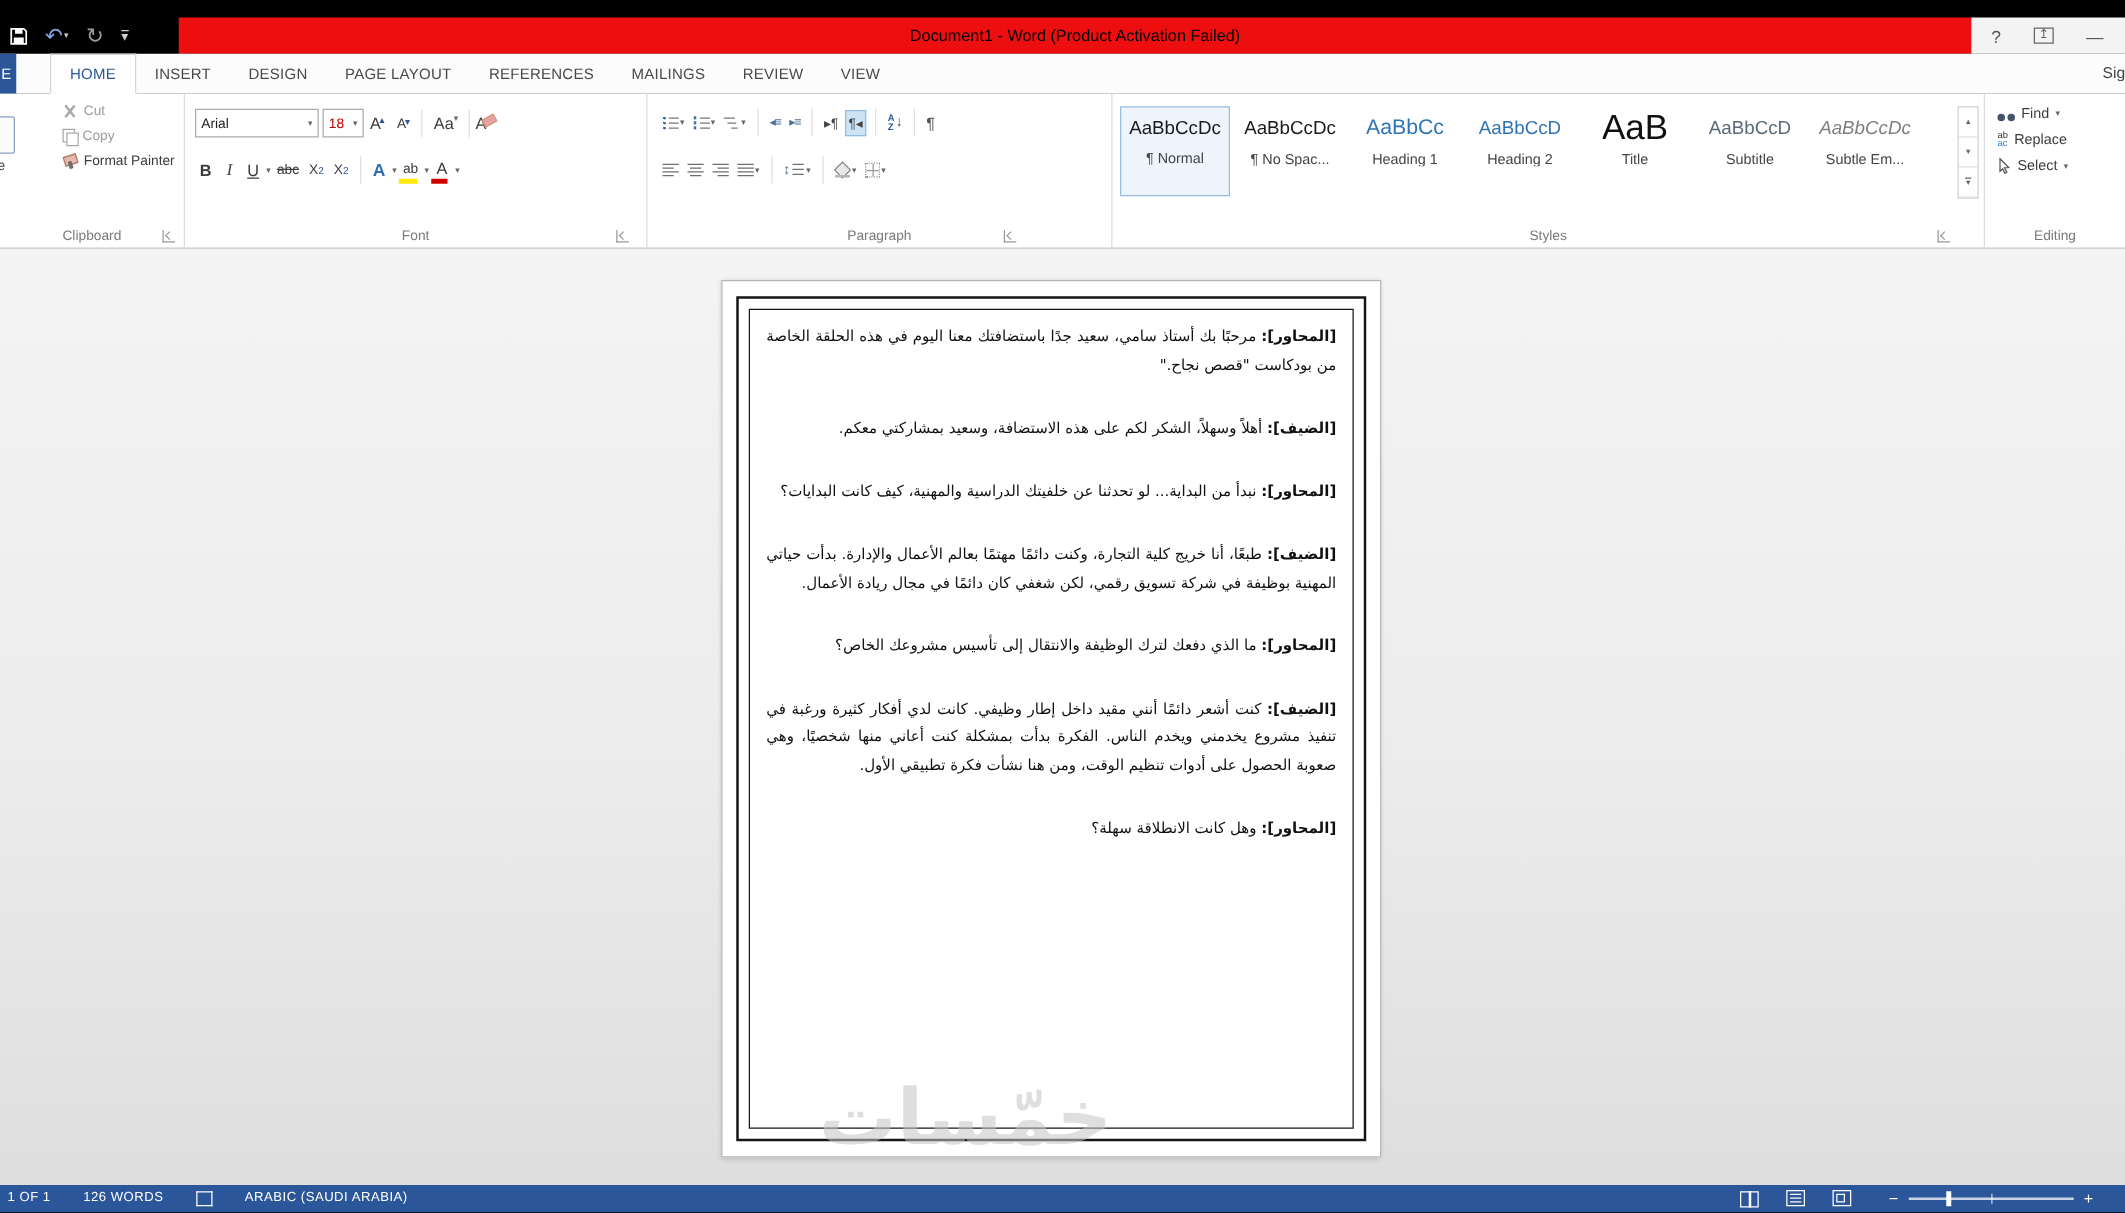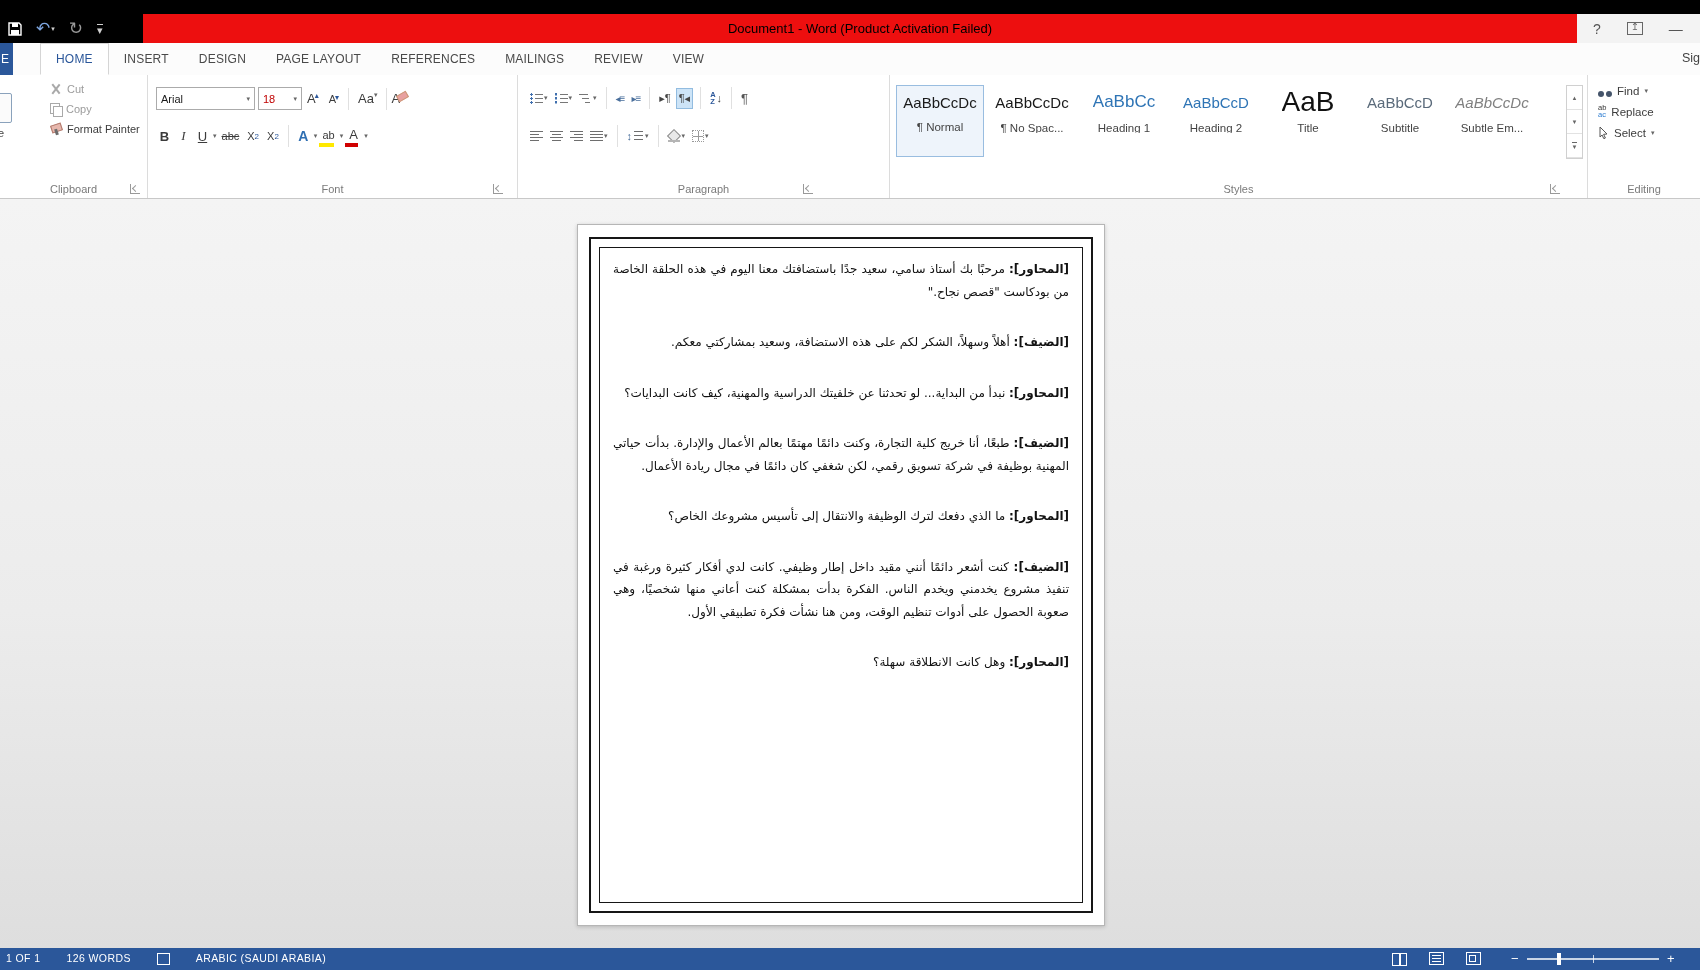--- a/index.html
+++ b/index.html
@@ -57,21 +57,21 @@
   .fpic:before { content:""; position:absolute; left:1px; top:1px; width:9px; height:6px; background:#e7b7ad; border:1px solid #b07a6d; transform:rotate(-18deg); }
   .fpic:after { content:""; position:absolute; left:5px; top:6px; width:3px; height:6px; background:#6b6b6b; transform:rotate(-18deg); }
 
   
   .g-font { left:148px; width:370px; }
   .frow1 { position:absolute; left:8px; top:12px; display:flex; align-items:center; }
   .selbox { display:flex; align-items:center; justify-content:space-between; border:1px solid #ababab; height:23px; padding:0 4px; background:#fff; }
   .fontname { width:99px; margin-right:3px; }
   .fontname span.v, .fontsize span.v { color:#c00000; }
   .fontname span.v { color:#1a1a1a; }
-  .fontsize { width:44px; }
+  .fontsize { width:33px; }
   .fontsize .v { color:#b00000; }
   .abtn { padding:0 5px; font-size:13px; color:#3b3b3b; display:flex; align-items:flex-start; }
   .abtn .caret { font-size:8px; color:#2b579a; margin-left:-1px; }
   .vdiv { width:1px; height:22px; background:#e0e0e0; margin:0 4px; }
   .frow2 { position:absolute; left:8px; top:50px; display:flex; align-items:center; gap:2px; }
   .fbtn { min-width:17px; padding:0 3px; height:21px; display:inline-flex; align-items:center; justify-content:center; font-size:13px; color:#3b3b3b; }
   .fb-b { font-weight:bold; }
   .fb-i { font-style:italic; font-family:"Liberation Serif",serif; }
   .fb-u { text-decoration:underline; }
   .fb-abc { font-size:11px; text-decoration:line-through; }
@@ -436,20 +436,21 @@
           <p><span class="spk">[الضيف]:</span> <span>أهلاً وسهلاً، الشكر لكم على هذه الاستضافة، وسعيد بمشاركتي معكم.</span></p>
           <p><span class="spk">[المحاور]:</span> <span>نبدأ من البداية... لو تحدثنا عن خلفيتك الدراسية والمهنية، كيف كانت البدايات؟</span></p>
           <p><span class="spk">[الضيف]:</span> <span>طبعًا، أنا خريج كلية التجارة، وكنت دائمًا مهتمًا بعالم الأعمال والإدارة. بدأت حياتي المهنية بوظيفة في شركة تسويق رقمي، لكن شغفي كان دائمًا في مجال ريادة الأعمال.</span></p>
           <p><span class="spk">[المحاور]:</span> <span>ما الذي دفعك لترك الوظيفة والانتقال إلى تأسيس مشروعك الخاص؟</span></p>
           <p><span class="spk">[الضيف]:</span> <span>كنت أشعر دائمًا أنني مقيد داخل إطار وظيفي. كانت لدي أفكار كثيرة ورغبة في تنفيذ مشروع يخدمني ويخدم الناس. الفكرة بدأت بمشكلة كنت أعاني منها شخصيًا، وهي صعوبة الحصول على أدوات تنظيم الوقت، ومن هنا نشأت فكرة تطبيقي الأول.</span></p>
           <p><span class="spk">[المحاور]:</span> <span>وهل كانت الانطلاقة سهلة؟</span></p>
         </div>
       </div>
     </div>
   </div>
+  <div class="watermark">خمّسات</div>
 </div>
 
 <div class="statusbar">
   <div class="sb-left">
     <span>1 OF 1</span>
     <span>126 WORDS</span>
     <span class="sb-book"></span>
     <span>ARABIC (SAUDI ARABIA)</span>
   </div>
   <div class="sb-right">

